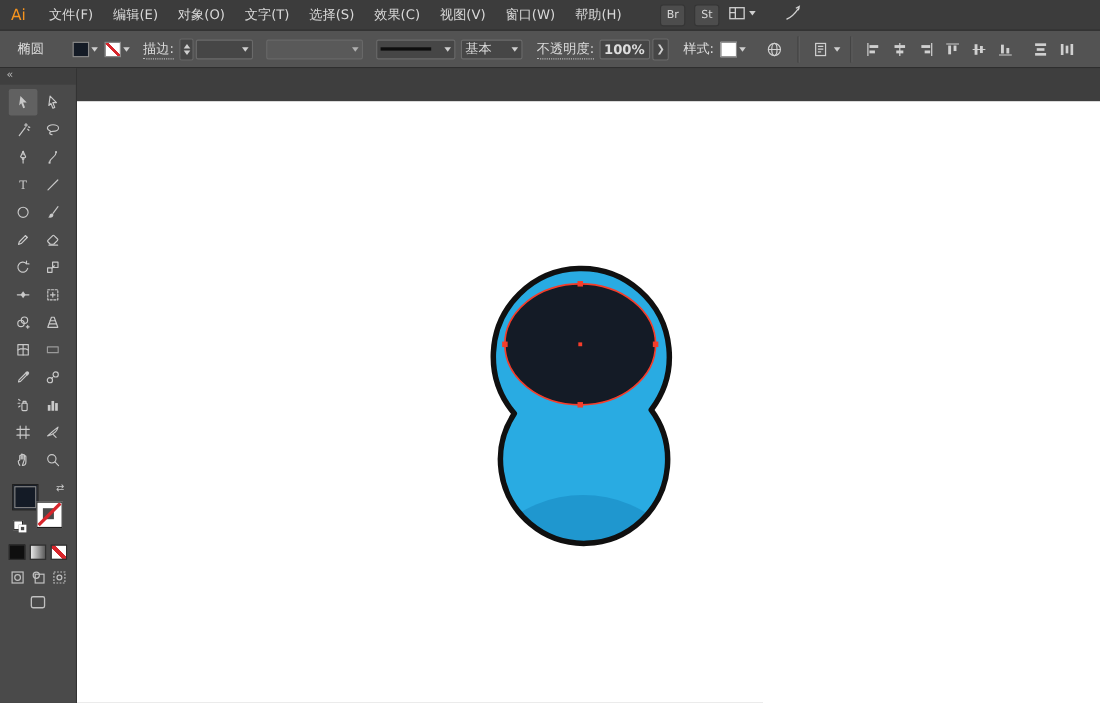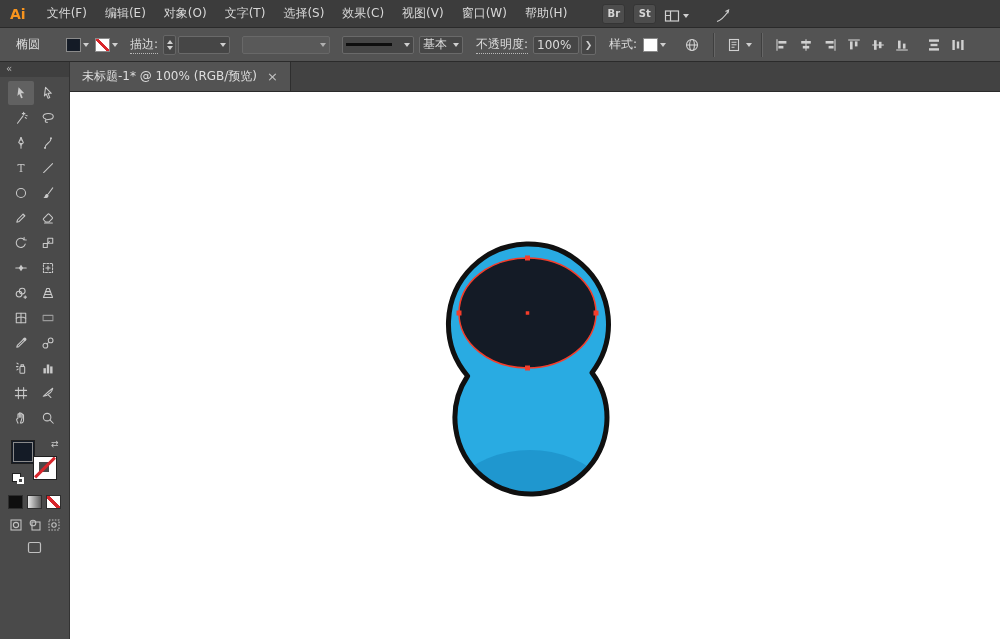--- a/index.html
+++ b/index.html
@@ -2,23 +2,23 @@
 <html><head>
 <meta charset="utf-8">
 <style>
   html,body{margin:0;padding:0;background:#2b2b2b;}
   .app{position:relative;width:1000px;height:639px;overflow:hidden;background:#3e3e3e;
        font-family:"DejaVu Sans","Liberation Sans",sans-serif;-webkit-font-smoothing:antialiased;}
 
   
   .menubar{position:absolute;top:0;left:0;right:0;height:28px;background:#3c3c3c;
            border-bottom:1px solid #2a2a2a;display:flex;align-items:center;box-sizing:border-box;}
-  .logo{color:#f7941e;font-weight:bold;font-size:14px;padding:0 12px 0 10px;}
+  .logo{color:#f7941e;font-weight:normal;font-size:14px;padding:0 12px 0 10px;}
   .menu-item{padding:0 9px;color:#d8d8d8;font-size:12px;line-height:27px;white-space:nowrap;}
-  .menubar-icons{display:flex;align-items:flex-end;margin-left:26px;gap:8px;font-weight:bold;}
+  .menubar-icons{display:flex;align-items:flex-start;margin-left:26px;gap:8px;}
   .badge{width:21px;height:18px;background:#4d4d4d;border:1px solid #353535;border-radius:3px;
          color:#d6d6d6;font-size:10px;display:flex;align-items:center;justify-content:center;}
   .mi-svg{width:16px;height:16px;}
   .mi-svg path,.mi-svg rect,.mi-svg circle{stroke:#cfcfcf;fill:none;stroke-width:1.2;}
   .caret{width:0;height:0;border-left:3.5px solid transparent;border-right:3.5px solid transparent;
          border-top:4px solid #cfcfcf;display:inline-block;}
 
   
   .controlbar{position:absolute;top:28px;left:0;right:0;height:34px;background:#535353;
               border-bottom:1px solid #2b2b2b;box-sizing:border-box;display:flex;align-items:center;
@@ -31,21 +31,21 @@
   .swatch-white{background:#fff;}
   .swatch-btn .caret{margin-left:2px;}
   .stepper{width:11px;height:18px;background:#464646;border:1px solid #666;border-radius:2px;
            display:flex;flex-direction:column;align-items:center;justify-content:center;gap:2px;margin-right:2px;}
   .tri-up{width:0;height:0;border-left:3px solid transparent;border-right:3px solid transparent;border-bottom:4px solid #cfcfcf;}
   .tri-dn{width:0;height:0;border-left:3px solid transparent;border-right:3px solid transparent;border-top:4px solid #cfcfcf;}
   .combo{display:flex;align-items:center;background:#464646;border:1px solid #6a6a6a;border-radius:2px;
          height:18px;box-sizing:border-box;padding:0 3px;justify-content:space-between;}
   .combo.disabled{background:#5c5c5c;border-color:#6f6f6f;opacity:.75;}
   .stroke-line{width:46px;height:3px;background:#0e0e0e;}
-  .valuebox{width:46px;justify-content:space-between;}
+  .valuebox{width:46px;justify-content:space-between;font-weight:bold;}
   .flyout{width:13px;height:18px;border:1px solid #6a6a6a;border-radius:2px;background:#464646;
           display:flex;align-items:center;justify-content:center;color:#cfcfcf;font-size:9px;margin-left:2px;}
   .vsep{width:1px;height:24px;background:#3f3f3f;border-right:1px solid #666;margin:0 9px;}
   .cb-icon{width:20px;height:20px;display:flex;align-items:center;justify-content:center;margin-right:2px;}
   .cb-icon svg{width:16px;height:16px;}
   .cb-icon path,.cb-icon rect,.cb-icon circle,.cb-icon ellipse{stroke:#d0d0d0;fill:none;stroke-width:1.1;}
   .cb-icon .f2{fill:#d0d0d0;stroke:none;}
   .align-group{display:flex;align-items:center;gap:2px;}
 
   
@@ -149,21 +149,21 @@
 
     <span class="combo disabled" style="width:88px;margin-left:12px;">
       <span></span>
         <span class="caret"></span>
     </span>
 
     <span class="combo" style="width:72px;margin-left:12px;">
       <span class="stroke-line"></span>
       <span class="caret"></span>
     </span>
-    <span class="combo" style="width:44px;margin-left:5px;">
+    <span class="combo" style="width:56px;margin-left:5px;">
       <span>基本</span>
       <span class="caret"></span>
     </span>
 
     <span class="cb-link" style="margin-left:13px;">不透明度:</span>
     <span class="combo valuebox">
       <span>100%</span>
     </span>
     <span class="flyout">❯</span>
 
@@ -471,26 +471,20 @@
         </svg>
     </div>
 
     <div class="screen-row">
       <svg viewBox="0 0 15 13">
           <rect x="1.5" y="1.5" width="12" height="10" rx="1.5"></rect>
         </svg>
     </div>
   </aside>
 
-  <div class="tabstrip">
-    <div class="doc-tab">
-      <span>未标题-1* @ 100% (RGB/预览)</span>
-      <span class="tab-close">×</span>
-    </div>
-  </div>
 
   <div class="canvas">
     <svg class="artwork" width="930" height="547" viewBox="0 0 930 547">
       <defs>
         <clipPath id="blobClip">
           <path d="M397.6 284 A80 80 0 1 1 522 280.7 A76 76 0 1 1 397.6 284 Z"></path>
         </clipPath>
       </defs>
 
       <path d="M397.6 284 A80 80 0 1 1 522 280.7 A76 76 0 1 1 397.6 284 Z" fill="#29abe2"></path>

